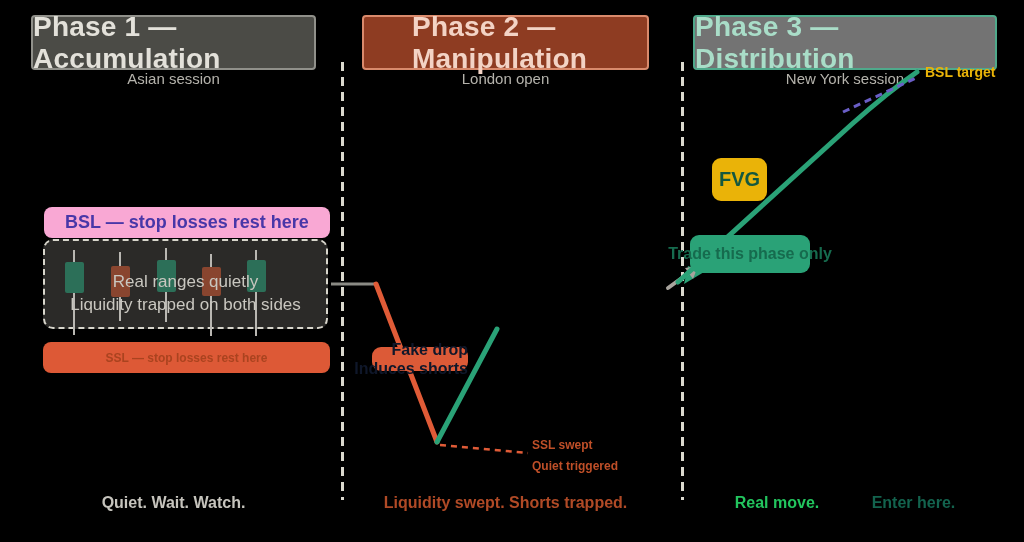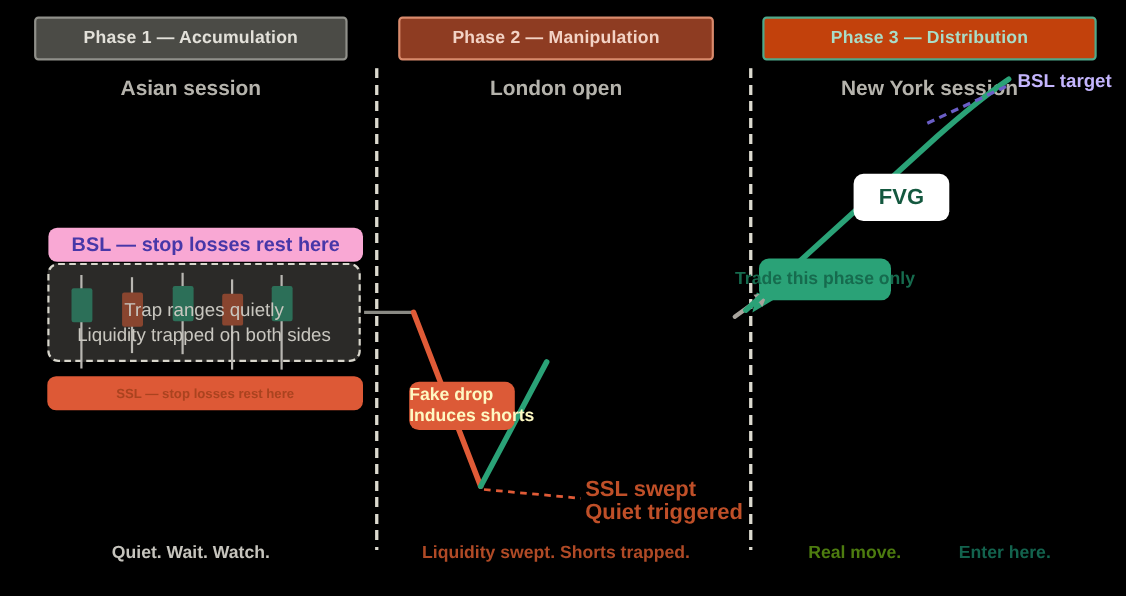--- a/index.html
+++ b/index.html
@@ -9,45 +9,45 @@
   }
   
   .divider{
     position:absolute;top:62px;width:3px;height:438px;
     background:repeating-linear-gradient(180deg,#dcdacf 0 9px,transparent 9px 15px);
   }
   #divider-1{left:341px;}
   #divider-2{left:681px;}
   
   .phase-header{
-    position:absolute;top:15px;height:40px;border-radius:4px;
+    position:absolute;top:15px;height:55px;border-radius:4px;
     display:flex;align-items:center;justify-content:center;
-    font-size:16px;font-weight:bold;box-sizing:border-box;border:2.5px solid;
+    font-size:28px;font-weight:bold;box-sizing:border-box;border:2.5px solid;
     letter-spacing:.2px;
   }
   #header-1{left:31px;width:285px;background:#4b4b46;border-color:#90908a;color:#e3e1da;}
-  #header-2{left:362px;width:287px;background:#8e3c22;border-color:#d98a6c;color:#f3d3c5;}
-  #header-3{left:693px;width:304px;background:#c2410c;border-color:#4fa98b;color:#a9ddc8;}
+  #header-2{left:362px;width:287px;background:#8e3c22;border-color:#d98a6c;color:#f3d3c5;padding-left:48px;}
+  #header-3{left:693px;width:304px;background:#737373;border-color:#4fa98b;color:#a9ddc8;}
   
   .session{
     position:absolute;top:70px;height:18px;text-align:center;
-    font-size:19px;font-weight:700;color:#b5b3ac;
+    font-size:15px;font-weight:400;color:#b5b3ac;
   }
   #session-1{left:31px;width:285px;}
   #session-2{left:362px;width:287px;}
   #session-3{left:693px;width:304px;}
   
   .caption{
     position:absolute;top:494px;height:20px;text-align:center;
     font-size:16px;font-weight:bold;
   }
   #caption-1{left:31px;width:285px;color:#c6c4bd;}
   #caption-2{left:362px;width:287px;color:#b04a26;}
   #caption-3{left:693px;width:304px;}
-  #caption-3 .part-a{color:#4d7c0f;text-align:right;}
+  #caption-3 .part-a{color:#22c55e;text-align:right;}
   #caption-3 .part-b{color:#13634e;margin-left:48px;}
   
   .bsl-box{
     position:absolute;left:44px;top:207px;width:286px;height:31px;border-radius:8px;
     background:#f9a8d4;color:#4837a8;font-size:18px;font-weight:bold;
     display:flex;align-items:center;justify-content:center;white-space:nowrap;
   }
   .range-box{
     position:absolute;left:43px;top:239px;width:285px;height:90px;border-radius:10px;
     background:#2b2a28;border:2px dashed #d8d6cc;box-sizing:border-box;
@@ -62,43 +62,43 @@
   .candle.bear{background:#89452f;}
   .ssl-box{
     position:absolute;left:43px;top:342px;width:287px;height:31px;border-radius:8px;
     background:#dd5936;color:#aa431f;font-size:12px;font-weight:bold;
     display:flex;align-items:center;justify-content:center;white-space:nowrap;
   }
   
   .lines-layer{position:absolute;left:0;top:0;width:1024px;height:542px;pointer-events:none;}
   
   .fake-drop-box{
-    position:absolute;left:372px;top:347px;width:96px;height:44px;border-radius:9px;
-    background:#dc5a37;color:#fef9c3;font-size:16px;font-weight:bold;line-height:19px;
-    display:flex;flex-direction:column;align-items:flex-start;justify-content:center;
+    position:absolute;left:372px;top:347px;width:96px;height:24px;border-radius:9px;
+    background:#dc5a37;color:#0f172a;font-size:16px;font-weight:bold;line-height:19px;
+    display:flex;flex-direction:column;align-items:flex-end;justify-content:center;
     white-space:nowrap;overflow:visible;text-align:center;
   }
   .sweep-note{
-    position:absolute;left:532px;top:435px;font-size:20px;font-weight:bold;
+    position:absolute;left:532px;top:435px;font-size:12px;font-weight:bold;
     color:#bf4f28;line-height:21px;white-space:nowrap;
   }
   
   .fvg-box{
-    position:absolute;left:776px;top:158px;width:87px;height:43px;border-radius:9px;
-    background:#ffffff;color:#14583f;font-size:20px;font-weight:bold;
+    position:absolute;left:712px;top:158px;width:55px;height:43px;border-radius:9px;
+    background:#eab308;color:#14583f;font-size:20px;font-weight:bold;
     display:flex;align-items:center;justify-content:center;
   }
   .trade-box{
     position:absolute;left:690px;top:235px;width:120px;height:38px;border-radius:9px;
     background:#2aa277;color:#166b4e;font-size:16px;font-weight:bold;
     display:flex;align-items:center;justify-content:center;white-space:nowrap;overflow:visible;
   }
   .target-label{
-    position:absolute;left:925px;top:64px;font-size:17px;font-weight:bold;
-    color:#c4b5fd;white-space:nowrap;
+    position:absolute;left:925px;top:64px;font-size:14px;font-weight:bold;
+    color:#eab308;white-space:nowrap;
   }
 </style>
 </head>
 <body>
 
 <div class="canvas">
 
   <div class="divider" id="divider-1"></div>
   <div class="divider" id="divider-2"></div>
 
@@ -125,21 +125,21 @@
       <div class="wick" style="left: 119px; top: 252px; height: 69px;"></div>
       <div class="candle bear" style="left: 110.5px; top: 266px; height: 31px;"></div>
       <div class="wick" style="left: 165px; top: 248px; height: 74px;"></div>
       <div class="candle bull" style="left: 156.5px; top: 260px; height: 32px;"></div>
       <div class="wick" style="left: 210px; top: 254px; height: 82px;"></div>
       <div class="candle bear" style="left: 201.5px; top: 267px; height: 29px;"></div>
       <div class="wick" style="left: 255px; top: 250px; height: 86px;"></div>
       <div class="candle bull" style="left: 246.5px; top: 260px; height: 32px;"></div>
     </div>
   <div class="range-text">
-    <div>Trap ranges quietly</div>
+    <div>Real ranges quietly</div>
     <div>Liquidity trapped on both sides</div>
   </div>
   <div class="ssl-box">SSL — stop losses rest here</div>
 
   <svg class="lines-layer" viewBox="0 0 1024 542" xmlns="http://www.w3.org/2000/svg">
 
     <line x1="331" y1="284" x2="376" y2="284" stroke="#8a8a84" stroke-width="3"></line>
     <line x1="376" y1="284" x2="437" y2="442" stroke="#e05b37" stroke-width="5" stroke-linecap="round"></line>
     <line x1="437" y1="442" x2="497" y2="329" stroke="#2aa277" stroke-width="5" stroke-linecap="round"></line>
     <line x1="440" y1="445" x2="528" y2="453" stroke="#e05b37" stroke-width="2.5" stroke-dasharray="6 5"></line>

